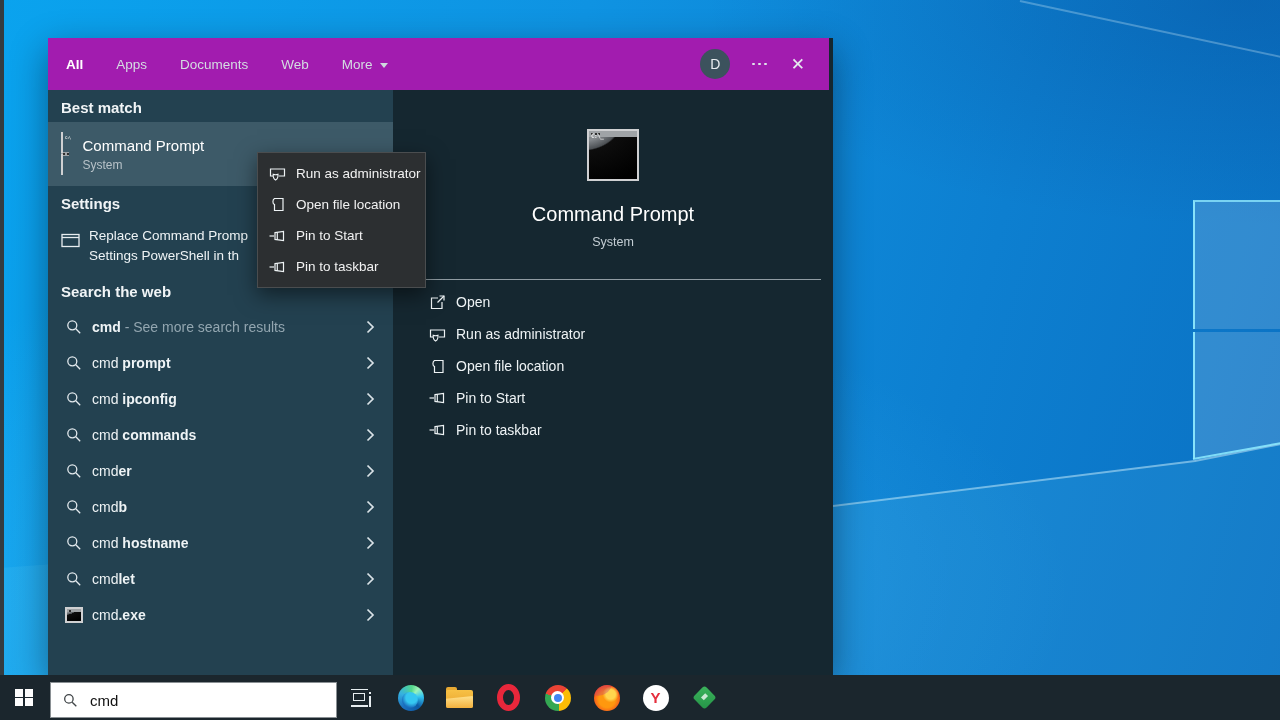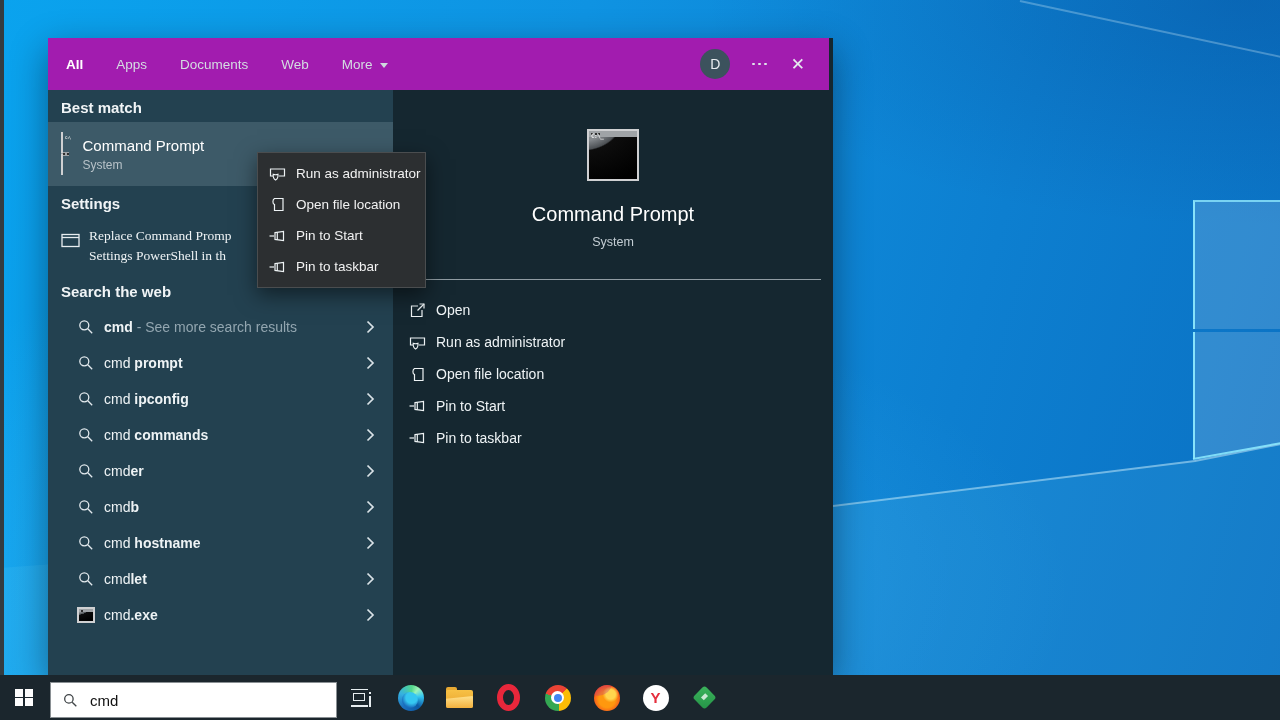--- a/index.html
+++ b/index.html
@@ -53,37 +53,37 @@
   .lbl-web{top:193px;}
 
   .bm-row{position:absolute;left:0;top:32px;width:100%;height:64px;background:#3d5a68;
     display:flex;align-items:center;}
   .bm-text{margin-left:14px;}
   .bm-title{font-size:15px;color:#ffffff;}
   .bm-sub{font-size:12px;color:#b7c2c8;margin-top:4px;}
 
   .settings-row{position:absolute;left:0;top:128px;width:100%;height:56px;display:flex;}
   .settings-row .s-icon{margin:15px 0 0 13px;flex:0 0 auto;}
-  .s-lines{margin:8px 0 0 9px;font-size:13.5px;color:#eef3f5;line-height:20px;white-space:nowrap;overflow:hidden;font-family:Liberation Serif, serif;}
-
-  .web-list{position:absolute;left:16px;top:219px;right:0;}
+  .s-lines{margin:8px 0 0 9px;font-size:13.5px;color:#eef3f5;line-height:20px;white-space:nowrap;overflow:hidden;}
+
+  .web-list{position:absolute;left:4px;top:219px;right:0;}
   .web-row{height:36px;display:flex;align-items:center;position:relative;}
   .web-row .w-icon{width:18px;margin-left:13px;display:flex;justify-content:center;}
   .w-text{margin-left:9px;font-size:14px;color:#eef3f5;white-space:nowrap;}
   .w-text .seg-b{font-weight:700;}
   .w-text .seg-m{color:#93a6b0;}
   .w-chev{position:absolute;right:18px;top:11px;}
 
   
   .d-icon-wrap{position:absolute;left:0;right:0;top:39px;display:flex;justify-content:center;}
   .d-title{position:absolute;left:0;right:0;top:113px;text-align:center;font-size:20px;color:#ffffff;}
   .d-sub{position:absolute;left:0;right:0;top:145px;text-align:center;font-size:12.5px;color:#c3cdd3;}
   .d-divider{position:absolute;left:32px;right:12px;top:189px;height:1px;background:rgba(210,220,226,.65);}
   .d-actions{position:absolute;left:0;right:0;top:204px;}
-  .d-action{height:32px;display:flex;align-items:center;padding-left:16px;}
+  .d-action{height:32px;display:flex;align-items:flex-start;padding-left:36px;}
   .d-action .a-icon{width:17px;display:flex;justify-content:center;}
   .d-action .a-label{margin-left:10px;font-size:14px;color:#eef3f5;}
 
   
   .ctx{position:absolute;left:257px;top:152px;width:169px;background:#2c2f31;border:1px solid #4a4d4f;
     box-shadow:0 7px 20px rgba(0,0,0,.5);padding:5px 0;box-sizing:border-box;z-index:40;}
   .ctx-item{height:31px;display:flex;align-items:center;padding-left:11px;}
   .ctx-item .a-icon{width:17px;display:flex;justify-content:center;}
   .ctx-item .a-label{margin-left:10px;font-size:13.5px;color:#f2f2f2;}
 

